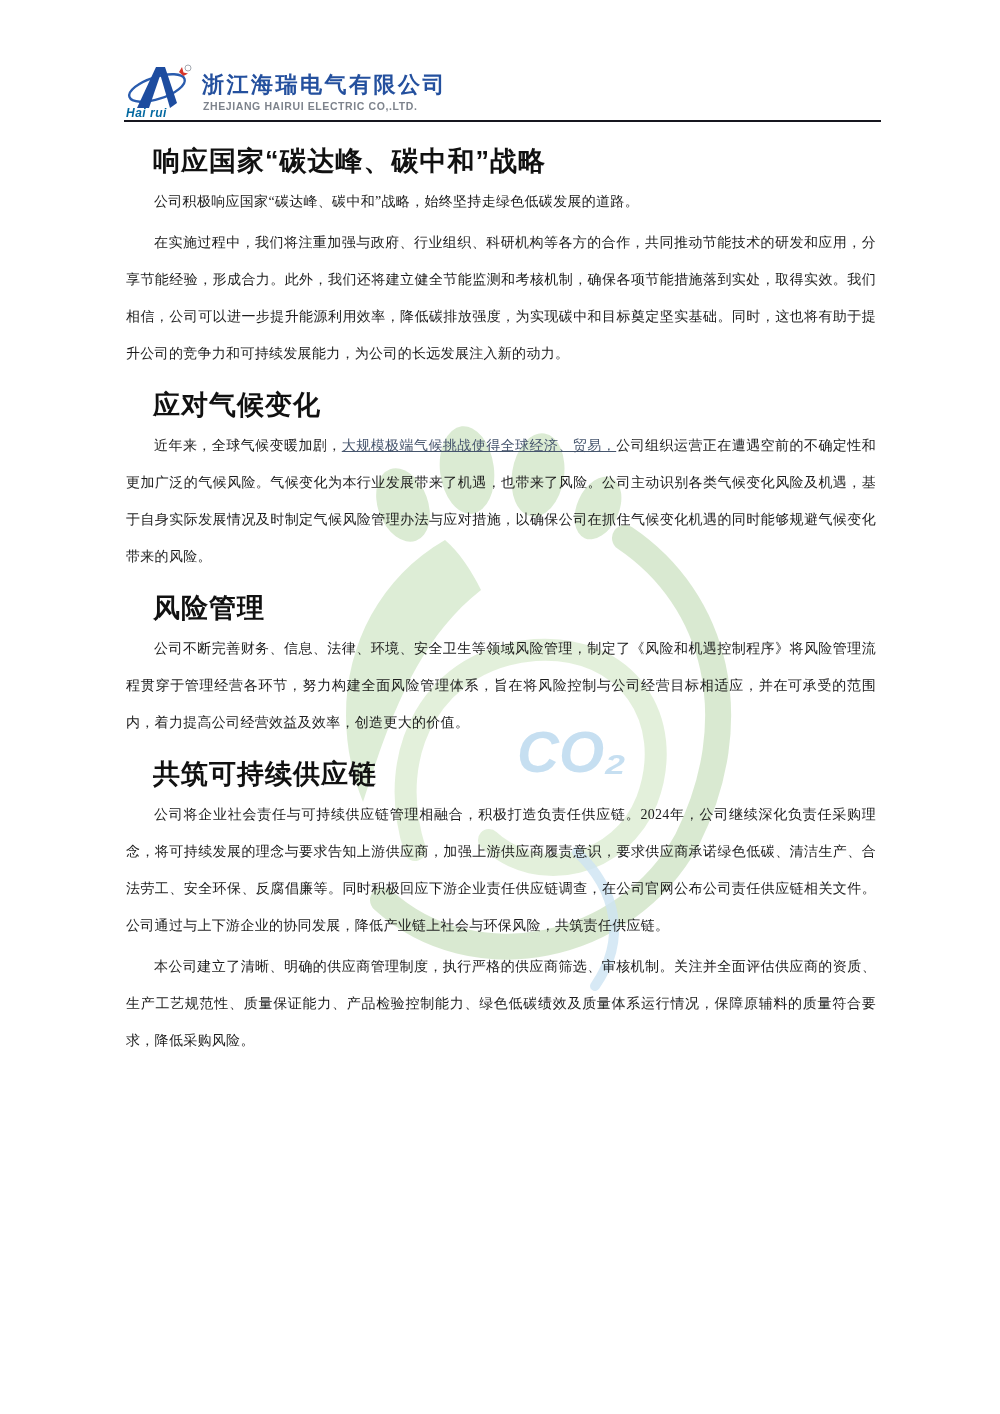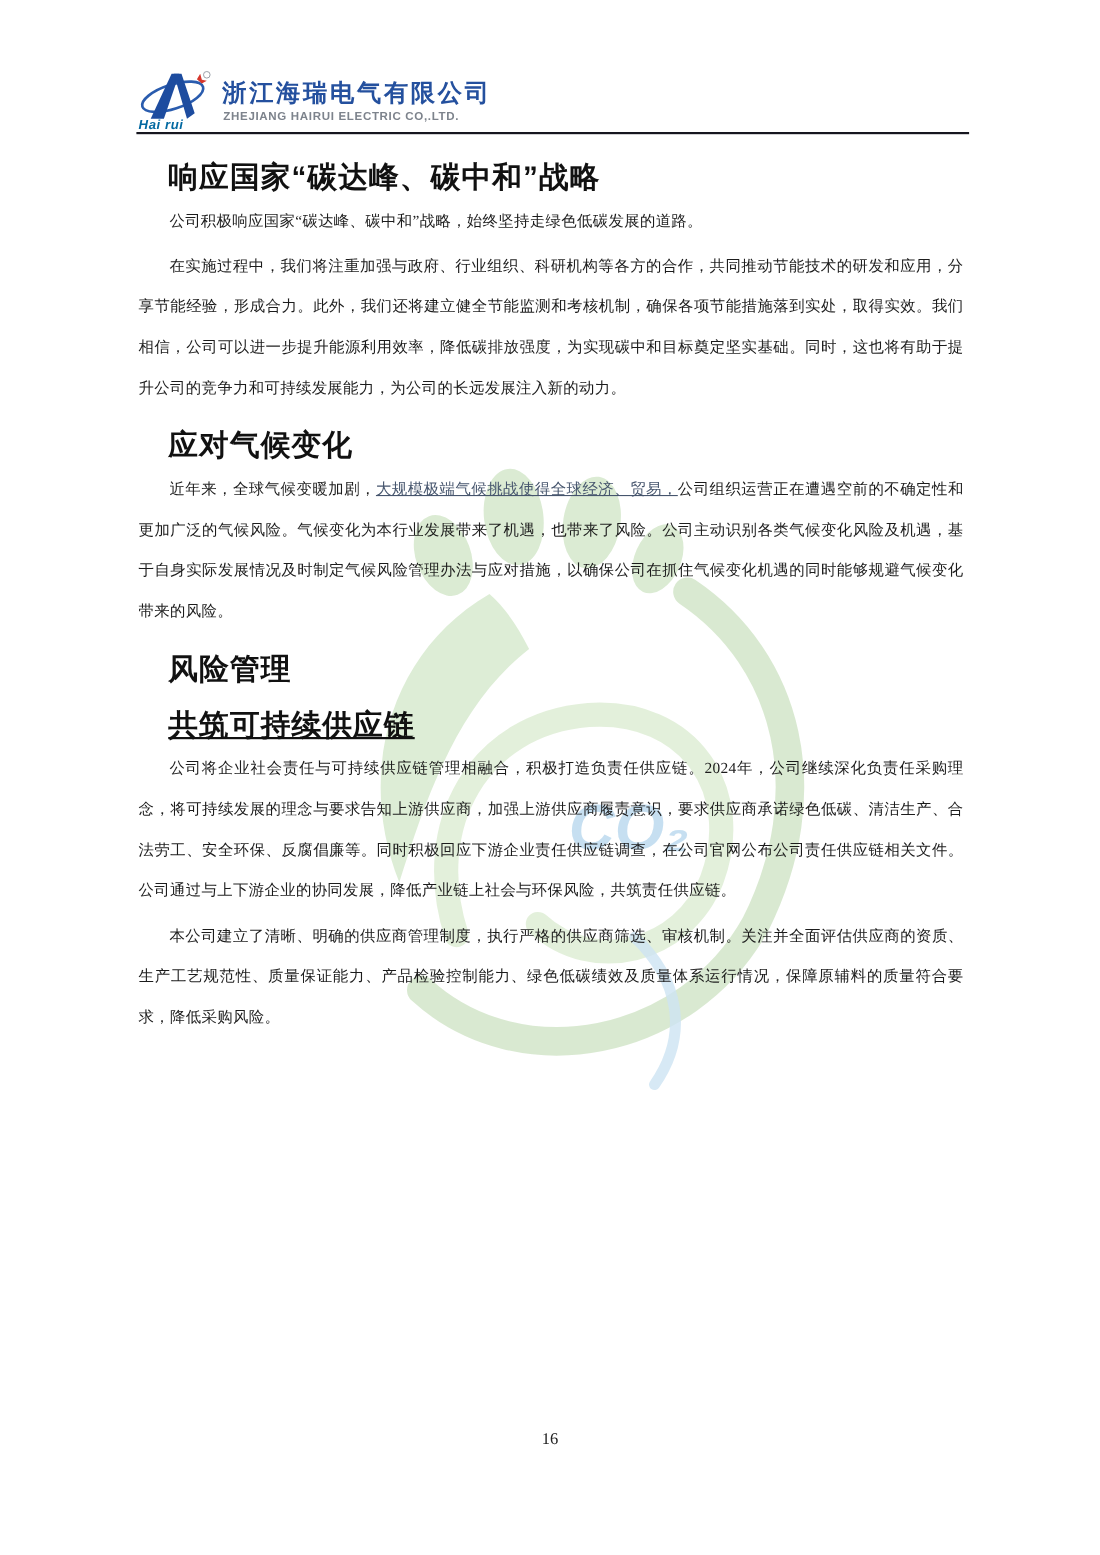--- a/index.html
+++ b/index.html
@@ -43,21 +43,21 @@
     position:absolute;left:122px;top:128px;width:758px;z-index:1;
   }
   h2.sec{
     font-family:"Liberation Sans", sans-serif;
     font-size:27px;line-height:36px;font-weight:700;color:#111111;
     margin:15px 0 0 31px;letter-spacing:1px;
   }
   .h1{margin-top:16px;}
   .h2{margin-top:6px;}
   .h3{margin-top:12px;}
-  .h4{margin-top:12px;text-decoration:underline;}
+  .h4{margin-top:12px;}
   p.body{
     font-size:14px;line-height:37px;
     text-align:justify;text-indent:2em;
     margin:4px;letter-spacing:0.3px;color:#1c1c1c;
   }
   .mt-first{margin-top:23px;}
   .mt{margin-top:13px;}
   .tinted{color:#46556d;text-decoration:underline;}
   
   .footer{
@@ -106,22 +106,22 @@
   <div class="content">
 
     <h2 class="sec h1">响应国家“碳达峰、碳中和”战略</h2>
     <p class="body mt-first">公司积极响应国家“碳达峰、碳中和”战略，始终坚持走绿色低碳发展的道路。</p>
     <p class="body mt">在实施过程中，我们将注重加强与政府、行业组织、科研机构等各方的合作，共同推动节能技术的研发和应用，分享节能经验，形成合力。此外，我们还将建立健全节能监测和考核机制，确保各项节能措施落到实处，取得实效。我们相信，公司可以进一步提升能源利用效率，降低碳排放强度，为实现碳中和目标奠定坚实基础。同时，这也将有助于提升公司的竞争力和可持续发展能力，为公司的长远发展注入新的动力。</p>
 
     <h2 class="sec h2">应对气候变化</h2>
     <p class="body mt-first"><span>近年来，全球气候变暖加剧，</span><span class="tinted">大规模极端气候挑战使得全球经济、贸易，</span><span>公司组织运营正在遭遇空前的不确定性和更加广泛的气候风险。气候变化为本行业发展带来了机遇，也带来了风险。公司主动识别各类气候变化风险及机遇，基于自身实际发展情况及时制定气候风险管理办法与应对措施，以确保公司在抓住气候变化机遇的同时能够规避气候变化带来的风险。</span></p>
 
     <h2 class="sec h3">风险管理</h2>
+    <p class="body mt-first">公司不断完善财务、信息、法律、环境、安全卫生等领域风险管理，制定了《风险和机遇控制程序》将风险管理流程贯穿于管理经营各环节，努力构建全面风险管理体系，旨在将风险控制与公司经营目标相适应，并在可承受的范围内，着力提高公司经营效益及效率，创造更大的价值。</p>
 
     <h2 class="sec h4">共筑可持续供应链</h2>
     <p class="body mt-first">公司将企业社会责任与可持续供应链管理相融合，积极打造负责任供应链。2024年，公司继续深化负责任采购理念，将可持续发展的理念与要求告知上游供应商，加强上游供应商履责意识，要求供应商承诺绿色低碳、清洁生产、合法劳工、安全环保、反腐倡廉等。同时积极回应下游企业责任供应链调查，在公司官网公布公司责任供应链相关文件。公司通过与上下游企业的协同发展，降低产业链上社会与环保风险，共筑责任供应链。</p>
     <p class="body mt">本公司建立了清晰、明确的供应商管理制度，执行严格的供应商筛选、审核机制。关注并全面评估供应商的资质、生产工艺规范性、质量保证能力、产品检验控制能力、绿色低碳绩效及质量体系运行情况，保障原辅料的质量符合要求，降低采购风险。</p>
 
   </div>
 
-  <div class="footer">16</div>
 
 </div>
 
 </body></html>

